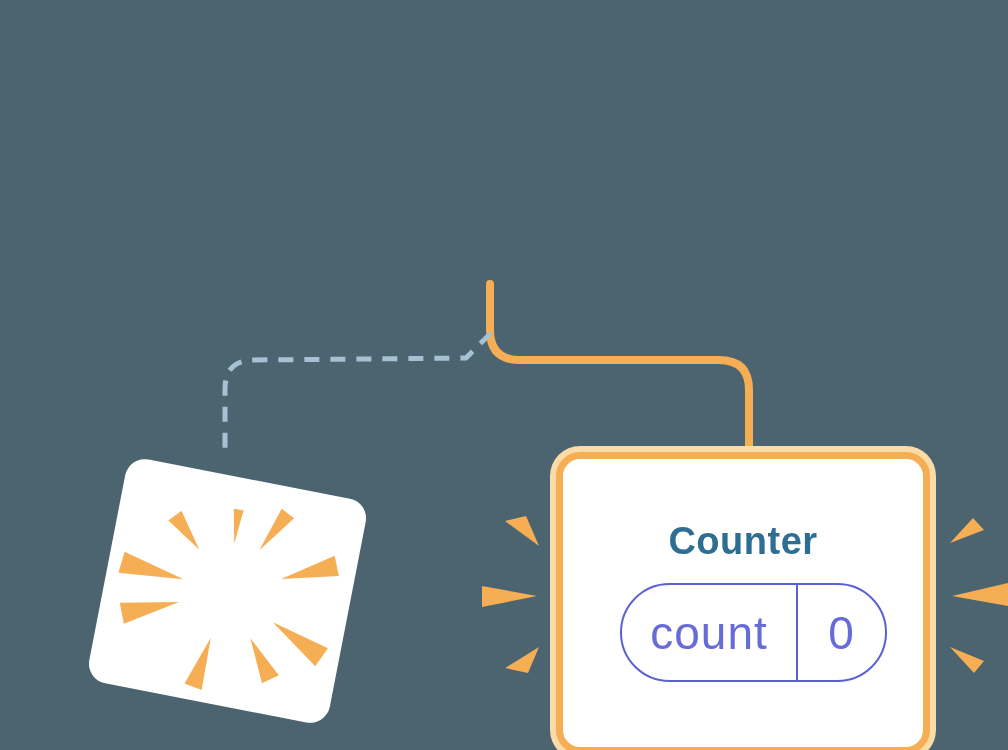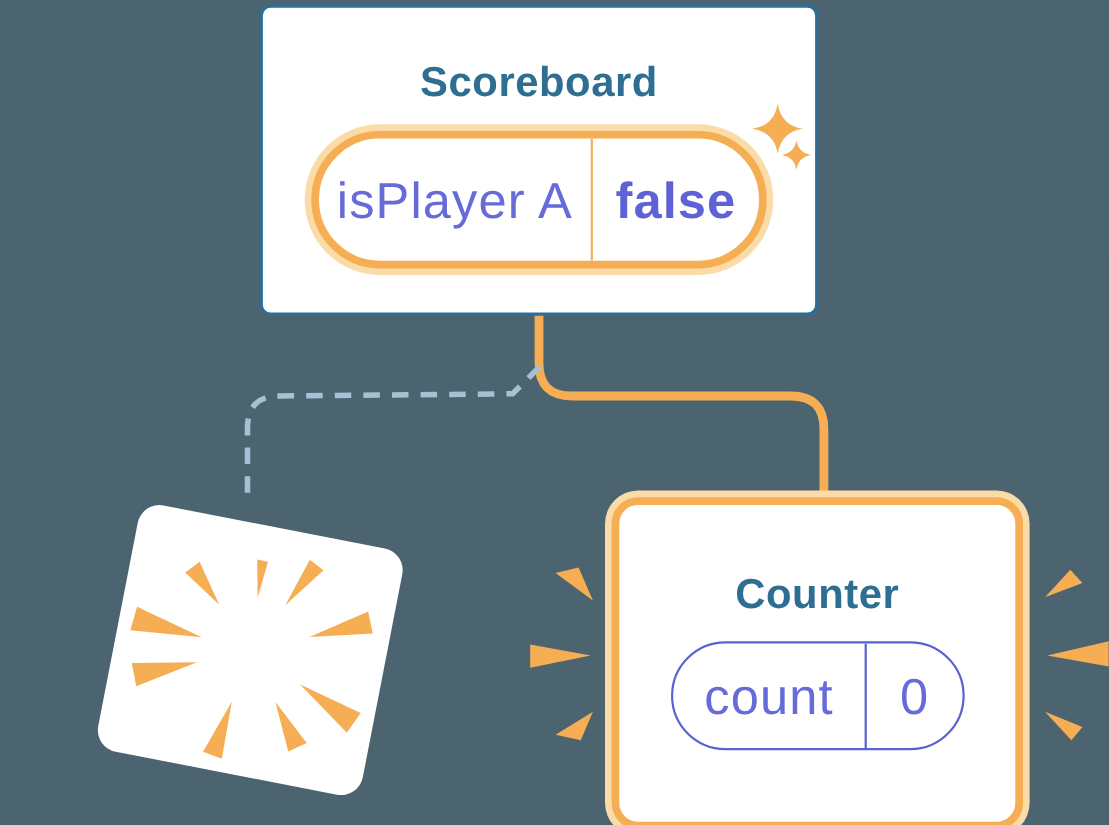--- a/index.html
+++ b/index.html
@@ -62,21 +62,21 @@
     display:flex;align-items:stretch;
     overflow:hidden;
   }
   .scoreboard-pill{
     left:44px;top:112px;width:414px;height:125px;
     border:7px solid var(--orange);
     box-shadow:0 0 0 6px var(--orange-halo);
     border-radius:70px;
   }
   .counter-pill{
-    left:47px;top:124px;width:267px;height:99px;
+    left:57px;top:124px;width:267px;height:99px;
     border:2px solid var(--pill-purple-border);
     border-radius:60px;
   }
   .pill-cell{
     display:flex;align-items:center;justify-content:center;
     font-size:46px;
     letter-spacing:1px;
     color:var(--state-purple);
   }
   .scoreboard-pill .key-cell{width:247px;}
@@ -106,31 +106,20 @@
       <polygon points="482,586 482,607 537,596"></polygon>
       <polygon points="539,647 505,668 528,673"></polygon>
     </g>
     <g class="fill-orange">
       <polygon points="950,543 973,518 984,530"></polygon>
       <polygon points="952,596 1008,583 1008,606"></polygon>
       <polygon points="950,647 984,661 974,673"></polygon>
     </g>
   </svg>
 
-  <div class="card scoreboard-card">
-    <div class="card-title">Scoreboard</div>
-    <div class="state-pill scoreboard-pill">
-      <div class="pill-cell key-cell">isPlayer A</div>
-      <div class="pill-cell value-cell">false</div>
-    </div>
-    <svg class="sparkles" viewBox="0 0 70 72">
-      <path class="fill-orange" d="M28 5 Q31 25 51 28 Q31 31 28 51 Q25 31 5 28 Q25 25 28 5 Z"></path>
-      <path class="fill-orange" d="M45 39 Q47 50 58 52 Q47 54 45 65 Q43 54 32 52 Q43 50 45 39 Z"></path>
-    </svg>
-  </div>
 
   <div class="card poof-card">
     <svg width="245" height="228" viewBox="0 0 245 228">
       <g class="fill-orange">
         <polygon points="120,66 123,32 113,32"></polygon>
         <polygon points="146,68 174,30 160,23"></polygon>
         <polygon points="87,79 62,44 51,56"></polygon>
         <polygon points="77,111 14,95 12,117"></polygon>
         <polygon points="173,92 229,78 221,59"></polygon>
         <polygon points="77,134 19,146 27,166"></polygon>

